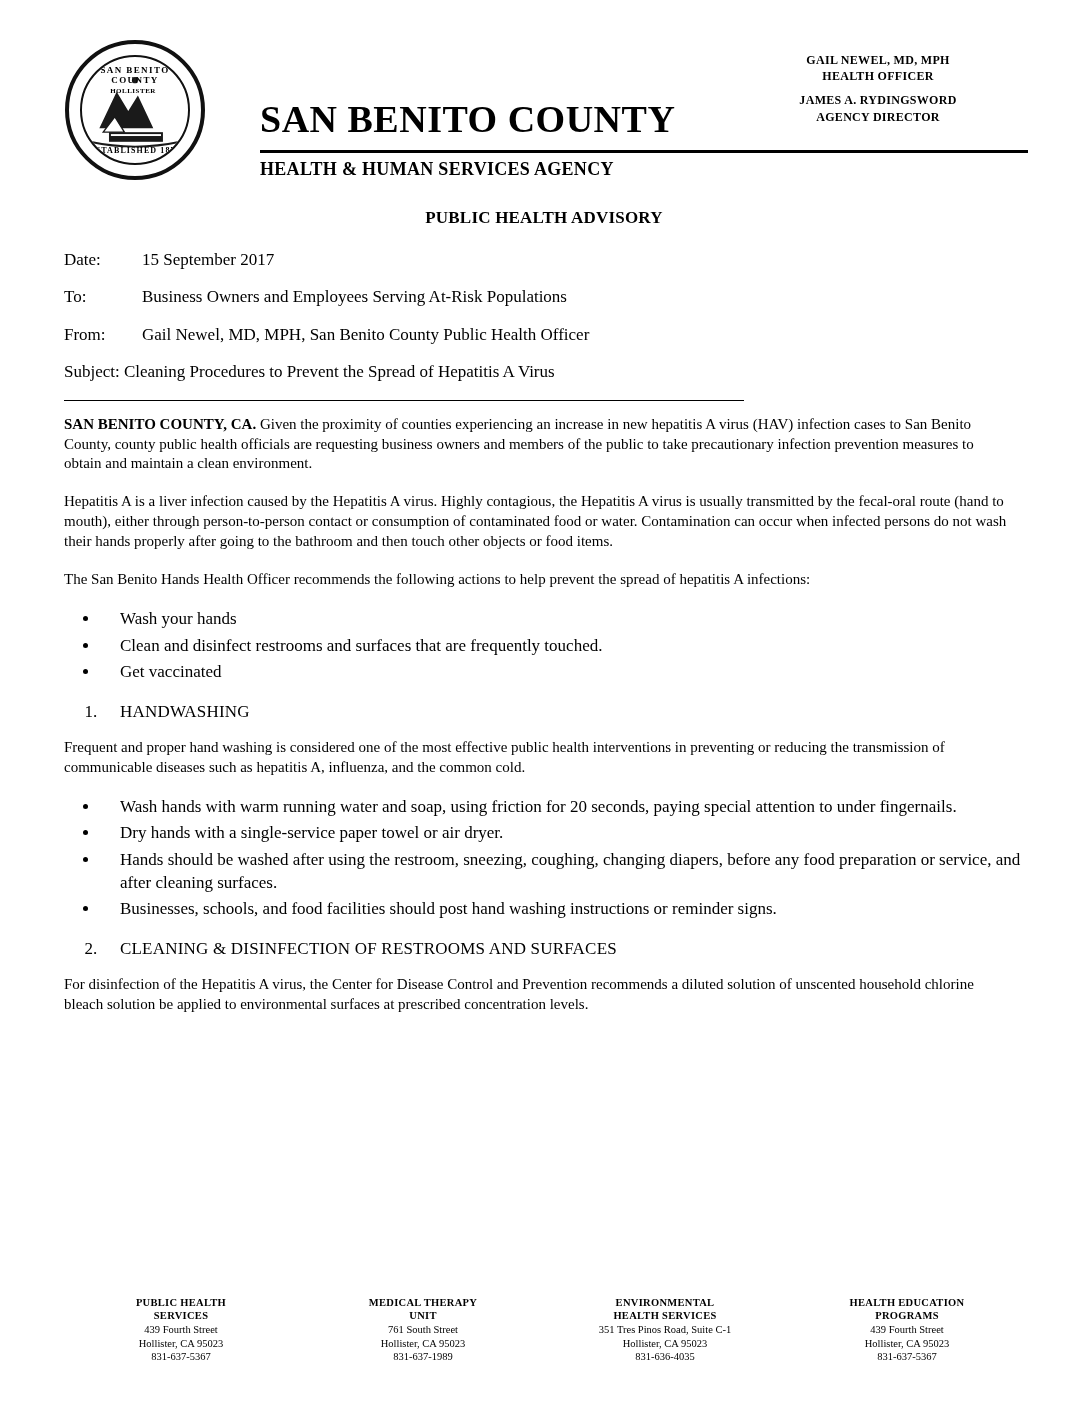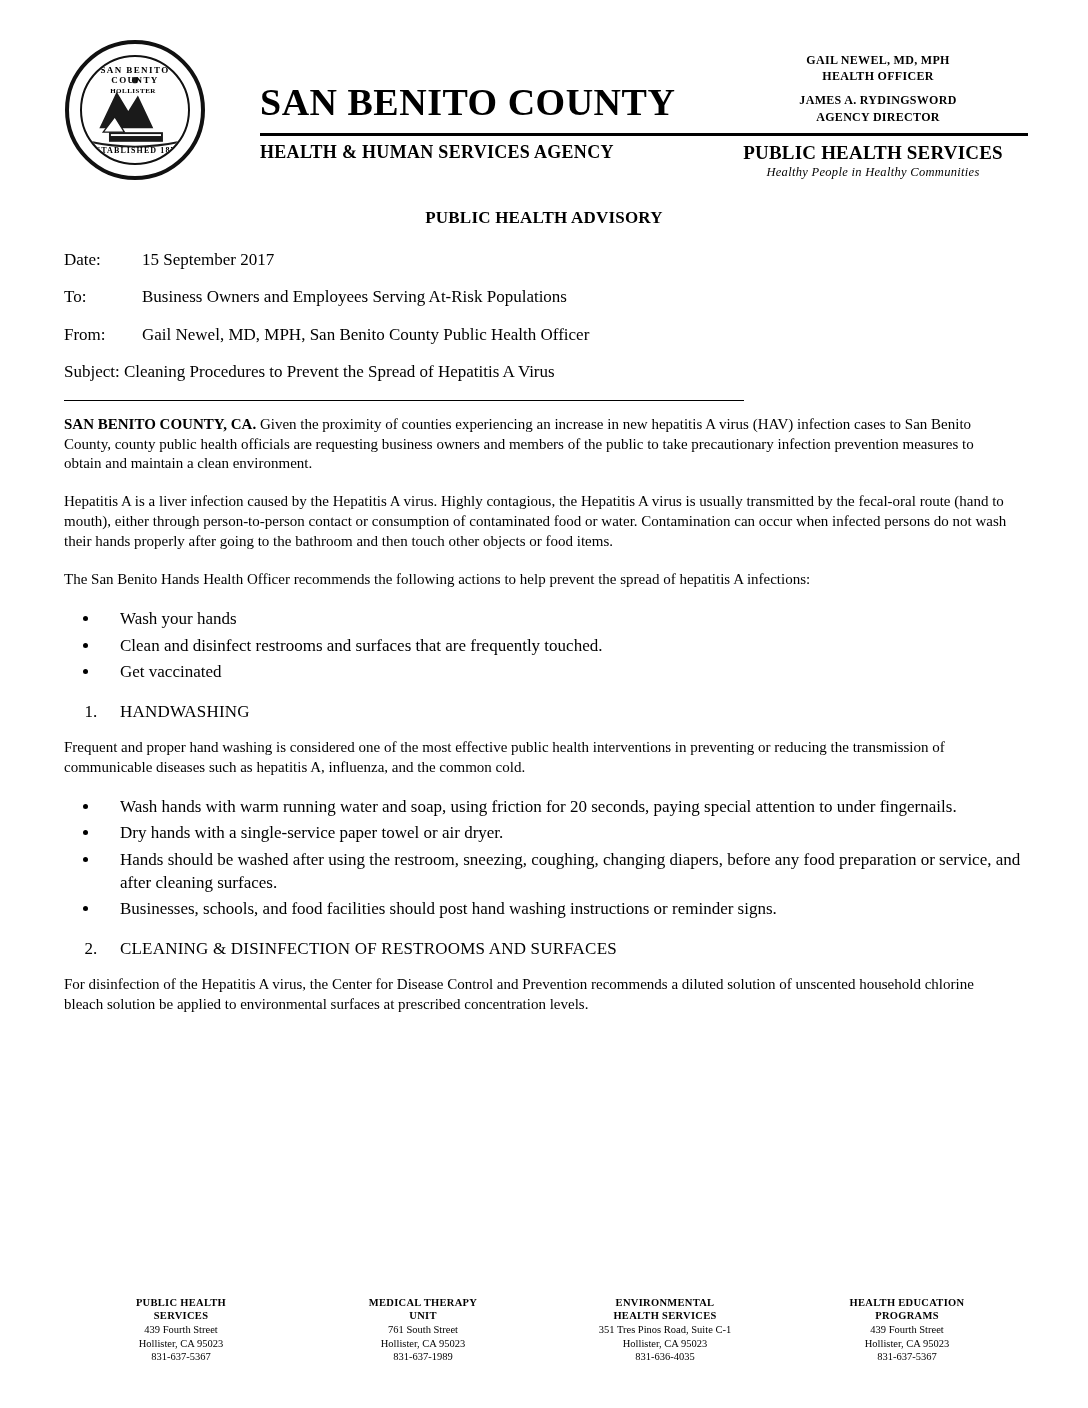--- a/index.html
+++ b/index.html
@@ -241,24 +241,20 @@
           <div class="seal-text-bottom">ESTABLISHED 1874</div>
         </div>
       </div>
     </div>
 
     <div class="title-block">
       <div class="county-name">SAN BENITO COUNTY</div>
       <div class="rule-main"></div>
       <div class="agency-line">
         <div class="agency-name">HEALTH &amp; HUMAN SERVICES AGENCY</div>
-        <div class="phs-block">
-          <div class="phs-title">PUBLIC HEALTH SERVICES</div>
-          <div class="phs-tag">Healthy People in Healthy Communities</div>
-        </div>
       </div>
     </div>
 
     <div class="officers">
       <div>GAIL NEWEL, MD, MPH</div>
       <div>HEALTH OFFICER</div>
       <div style="margin-top:8px;">JAMES A. RYDINGSWORD</div>
       <div>AGENCY DIRECTOR</div>
     </div>
   </div>

